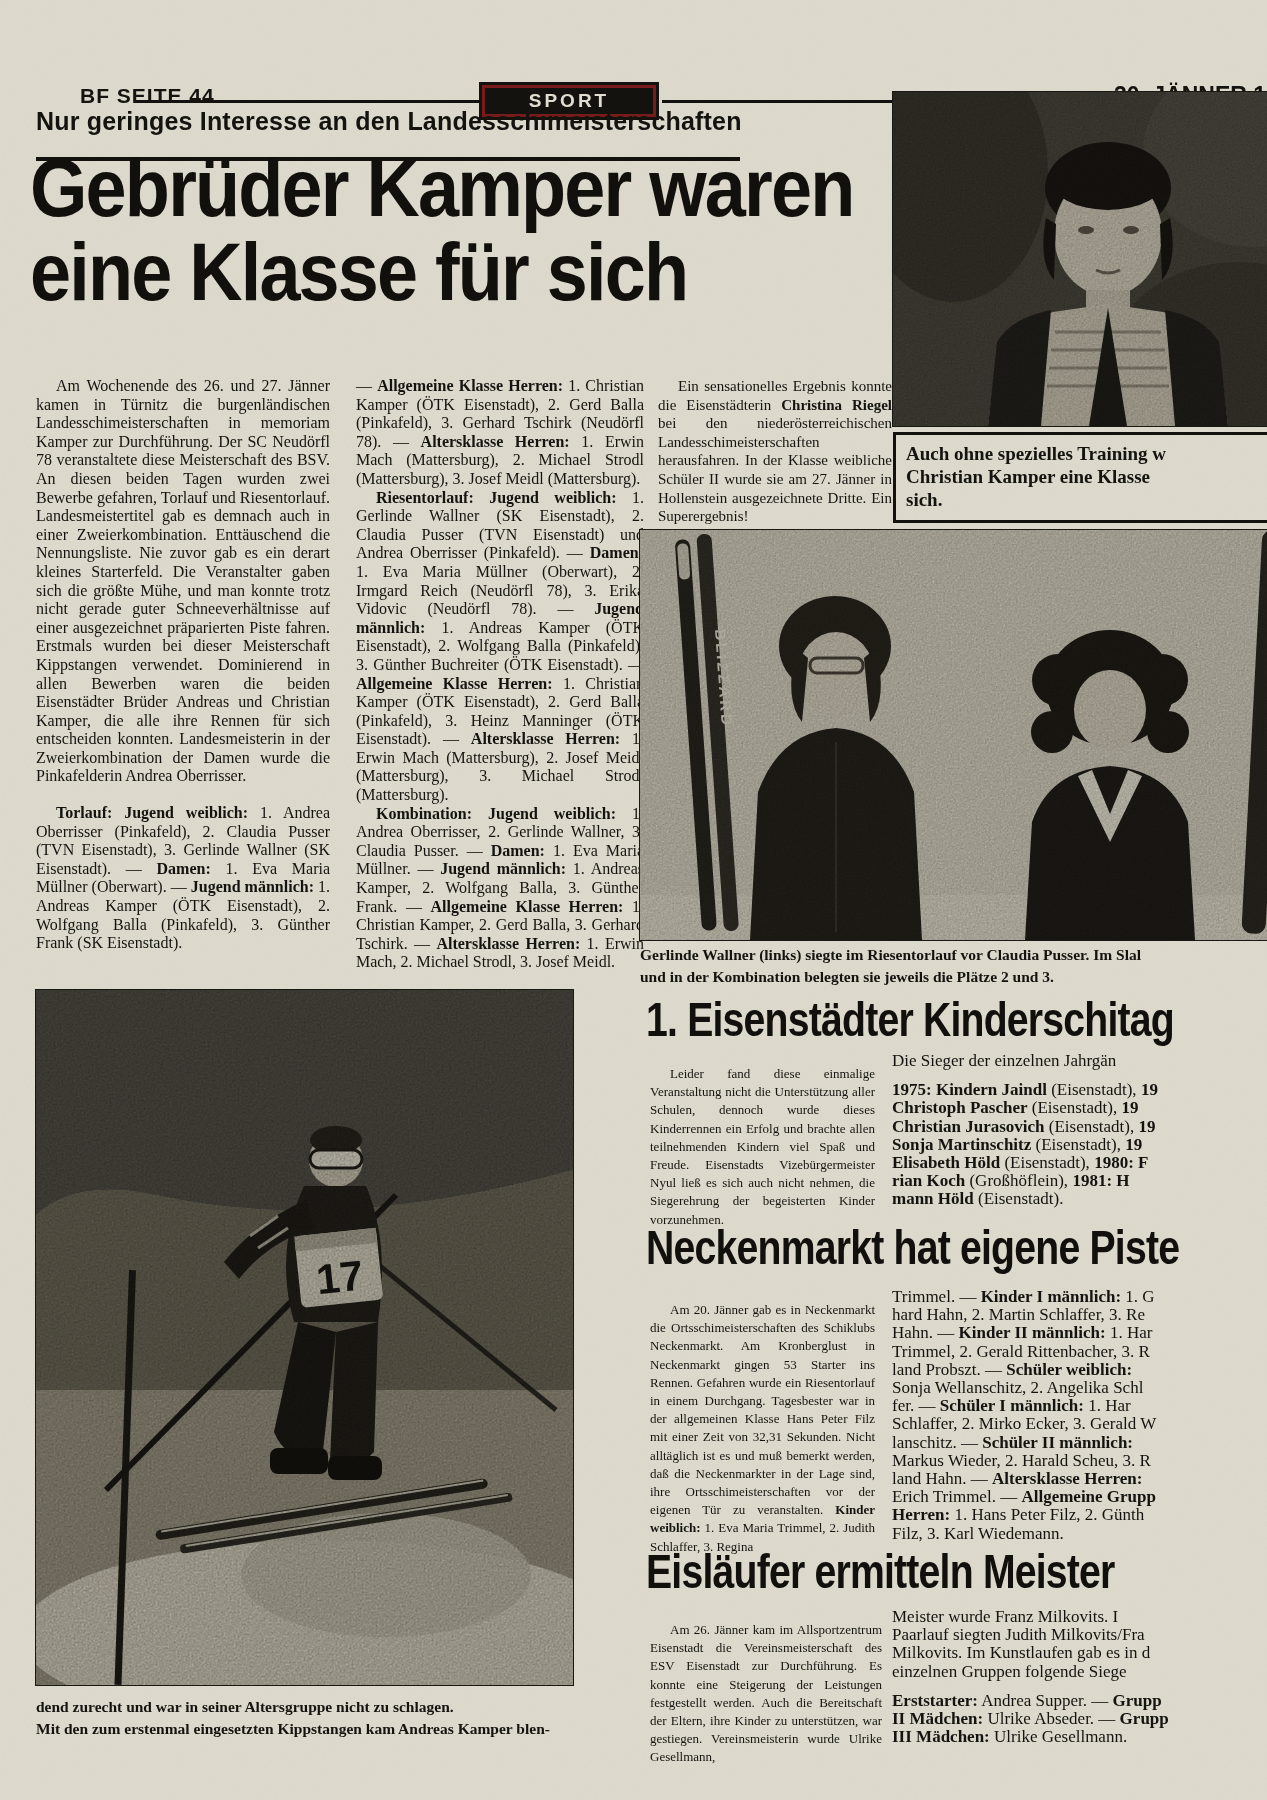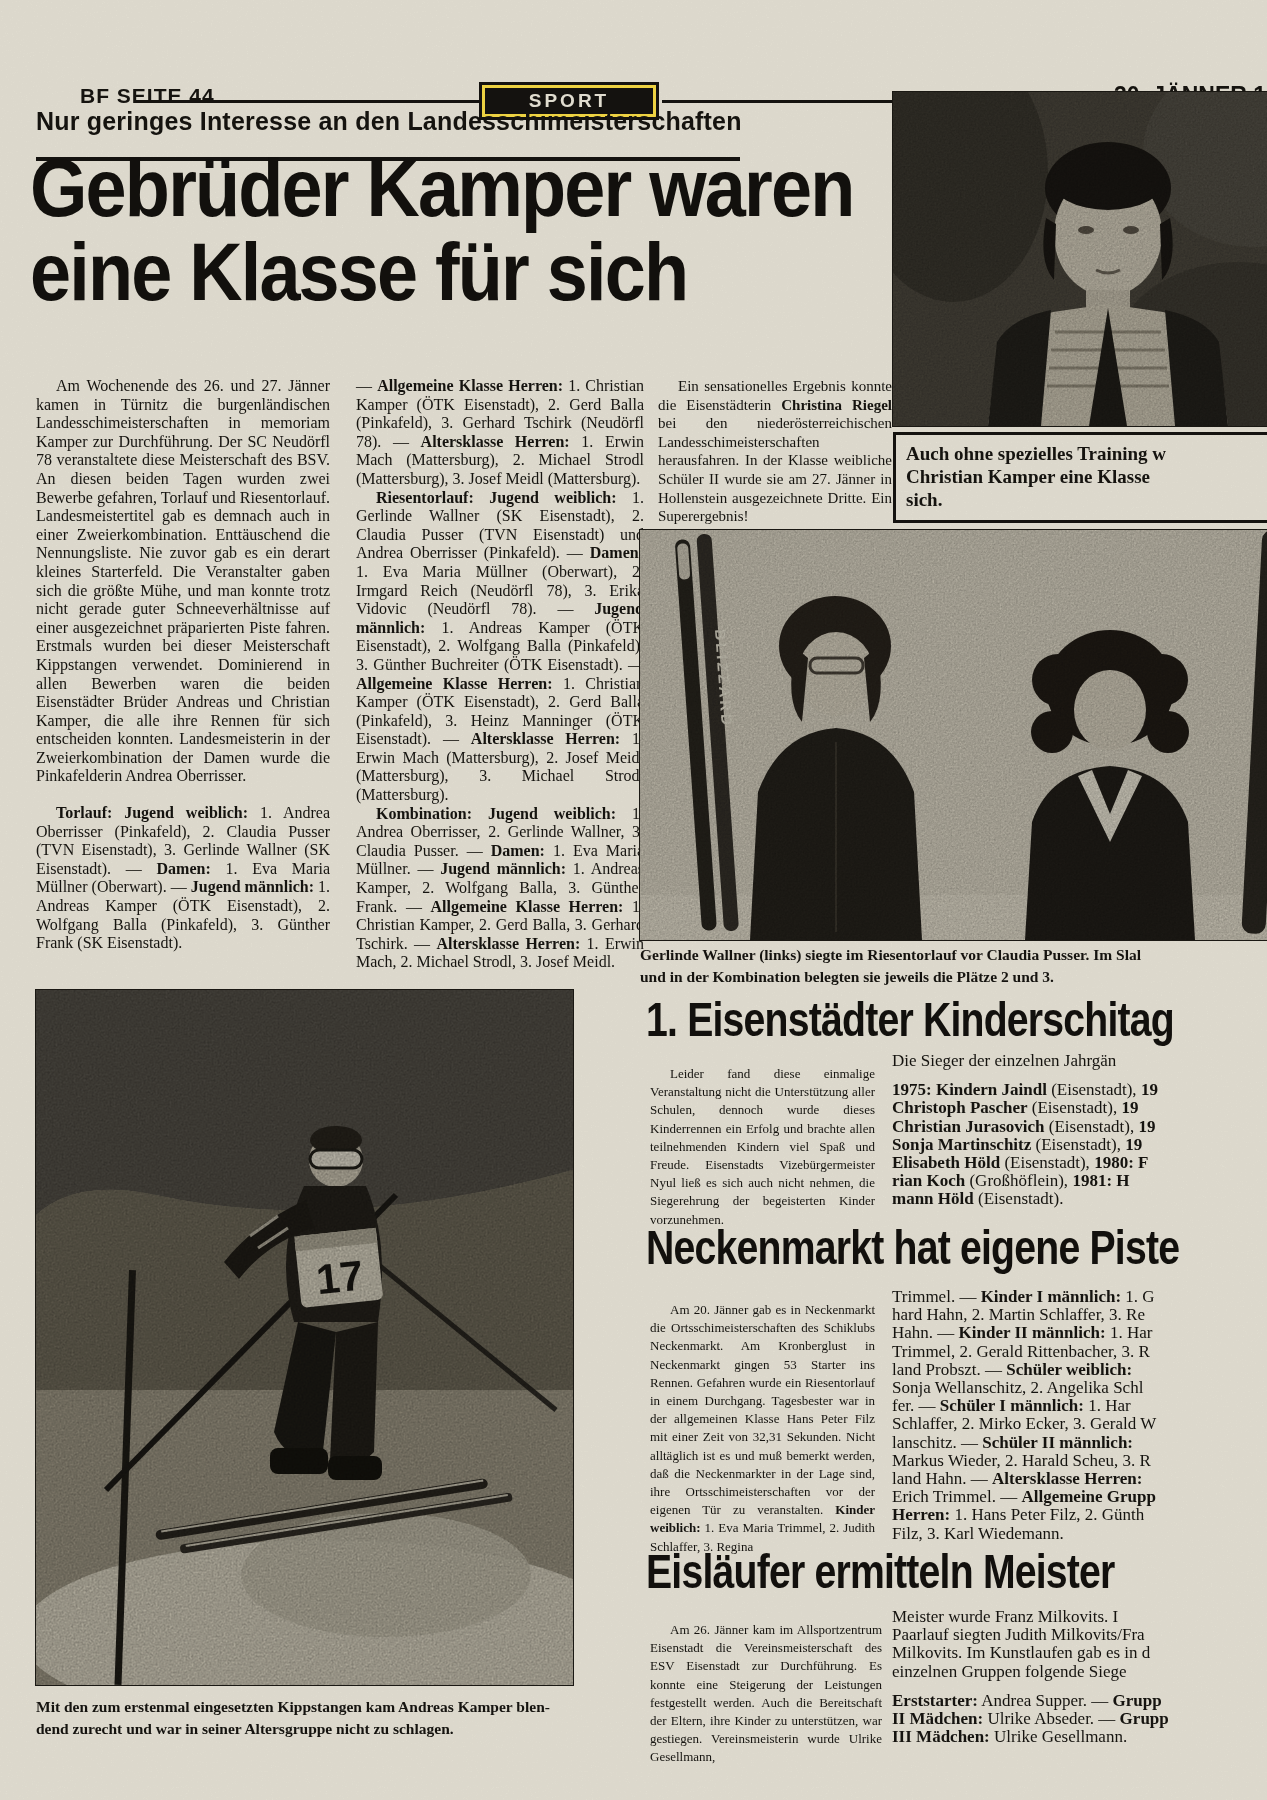--- a/index.html
+++ b/index.html
@@ -17,21 +17,21 @@
   .indent{text-indent:20px;}
   .psp{margin-top:18px !important;}
   .smallbody{font-size:13px;line-height:18.2px;text-align:justify;}
   .biglines{font-size:17px;line-height:18.2px;white-space:nowrap;overflow:hidden;}
   .capbox{border:3px solid #161410;background:#ebe7da;padding:7px 10px 9px;}
   .caplines{font-weight:bold;white-space:nowrap;overflow:hidden;}
   .cap-big{font-size:19px;line-height:23px;}
   .cap-std{font-size:15.5px;line-height:22px;}
   .line{white-space:nowrap;}
   .gap{height:11px;}
-  .sportframe{border:3px solid #161410;box-sizing:border-box;padding:3px;background:#fde047;}
+  .sportframe{border:3px solid #161410;box-sizing:border-box;padding:3px;background:#7f1d1d;}
   .sportinner{width:100%;height:100%;background:#161410;color:#efebdd;text-align:center;
               font-family:"Liberation Sans",sans-serif;font-weight:bold;font-size:19px;
               line-height:26px;letter-spacing:3px;}
   .kicker{font-family:"Liberation Sans",sans-serif;font-size:25px;line-height:30px;font-weight:bold;
           letter-spacing:.2px;border-bottom:4px solid #161410;padding-bottom:21px;
           white-space:nowrap;overflow:hidden;}
   .photo{outline:1px solid #1c1a15;}
   b{font-weight:bold;}
 </style>
 </head>
@@ -197,22 +197,22 @@
           <rect x="140" y="530" width="336" height="9" rx="4" fill="#332f27"></rect>
           <line x1="124" y1="514" x2="450" y2="514" stroke="#cfc9b6" stroke-width="2"></line>
           <line x1="146" y1="532" x2="472" y2="532" stroke="#cfc9b6" stroke-width="2"></line>
         </g>
       </g>
       <rect width="537" height="695" filter="url(#gr3)" opacity="0.35"></rect>
     </svg>
   </div>
 
   <div class="abs caplines cap-std" style="left:36px;top:1696px;width:640px;">
+      <div class="line">dend zurecht und war in seiner Altersgruppe nicht zu schlagen.</div>
       <div class="line">Mit den zum erstenmal eingesetzten Kippstangen kam Andreas Kamper blen-</div>
-      <div class="line">dend zurecht und war in seiner Altersgruppe nicht zu schlagen.</div>
     </div>
 
   <div class="abs display sec-head" style="left:646px;top:994px;">1. Eisenstädter Kinderschitag</div>
   <div class="abs smallbody" style="left:650px;top:1052px;width:225px;">
     <p class="indent">Leider fand diese einmalige Veranstaltung nicht die Unterstützung aller Schulen, dennoch wurde dieses Kinderrennen ein Erfolg und brachte allen teilnehmenden Kindern viel Spaß und Freude. Eisenstadts Vizebürgermeister Nyul ließ es sich auch nicht nehmen, die Siegerehrung der begeisterten Kinder vorzunehmen.</p>
   </div>
   <div class="abs biglines" style="left:892px;top:1052px;width:380px;">
       <div class="line">Die Sieger der einzelnen Jahrgän</div>
       <div class="line gap"></div>
       <div class="line"><b>1975: Kindern Jaindl</b> (Eisenstadt), <b>19</b></div>

